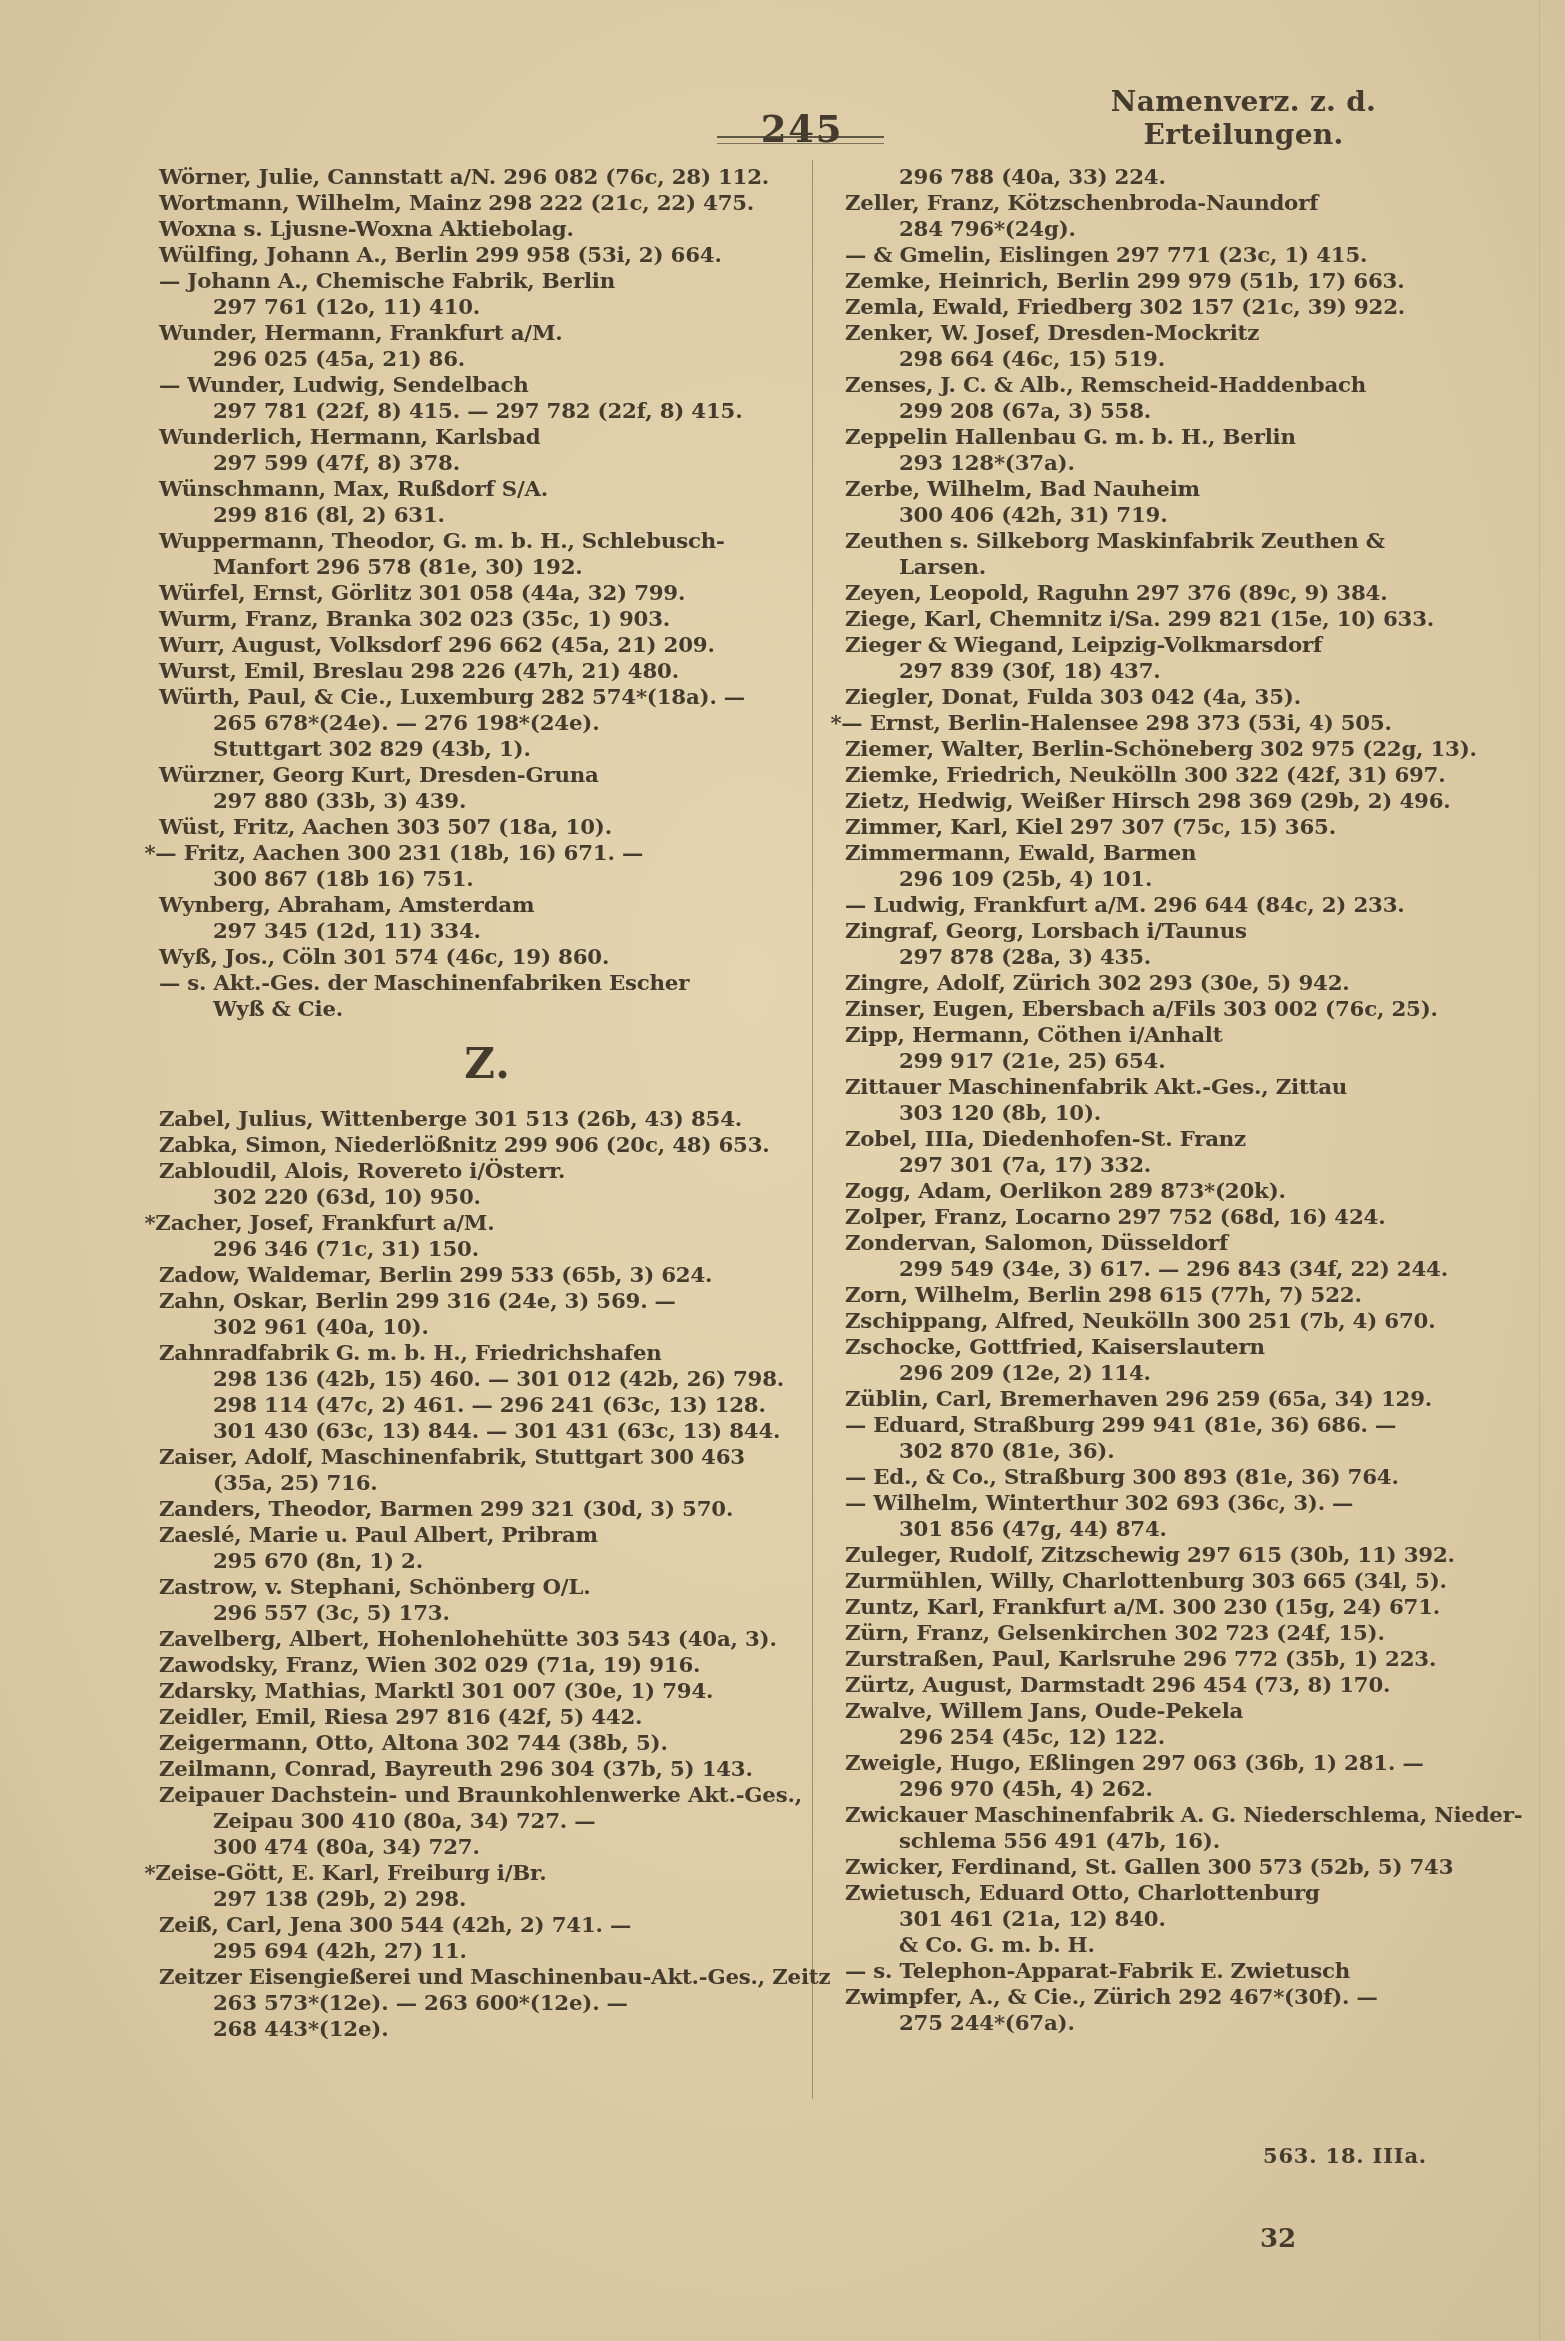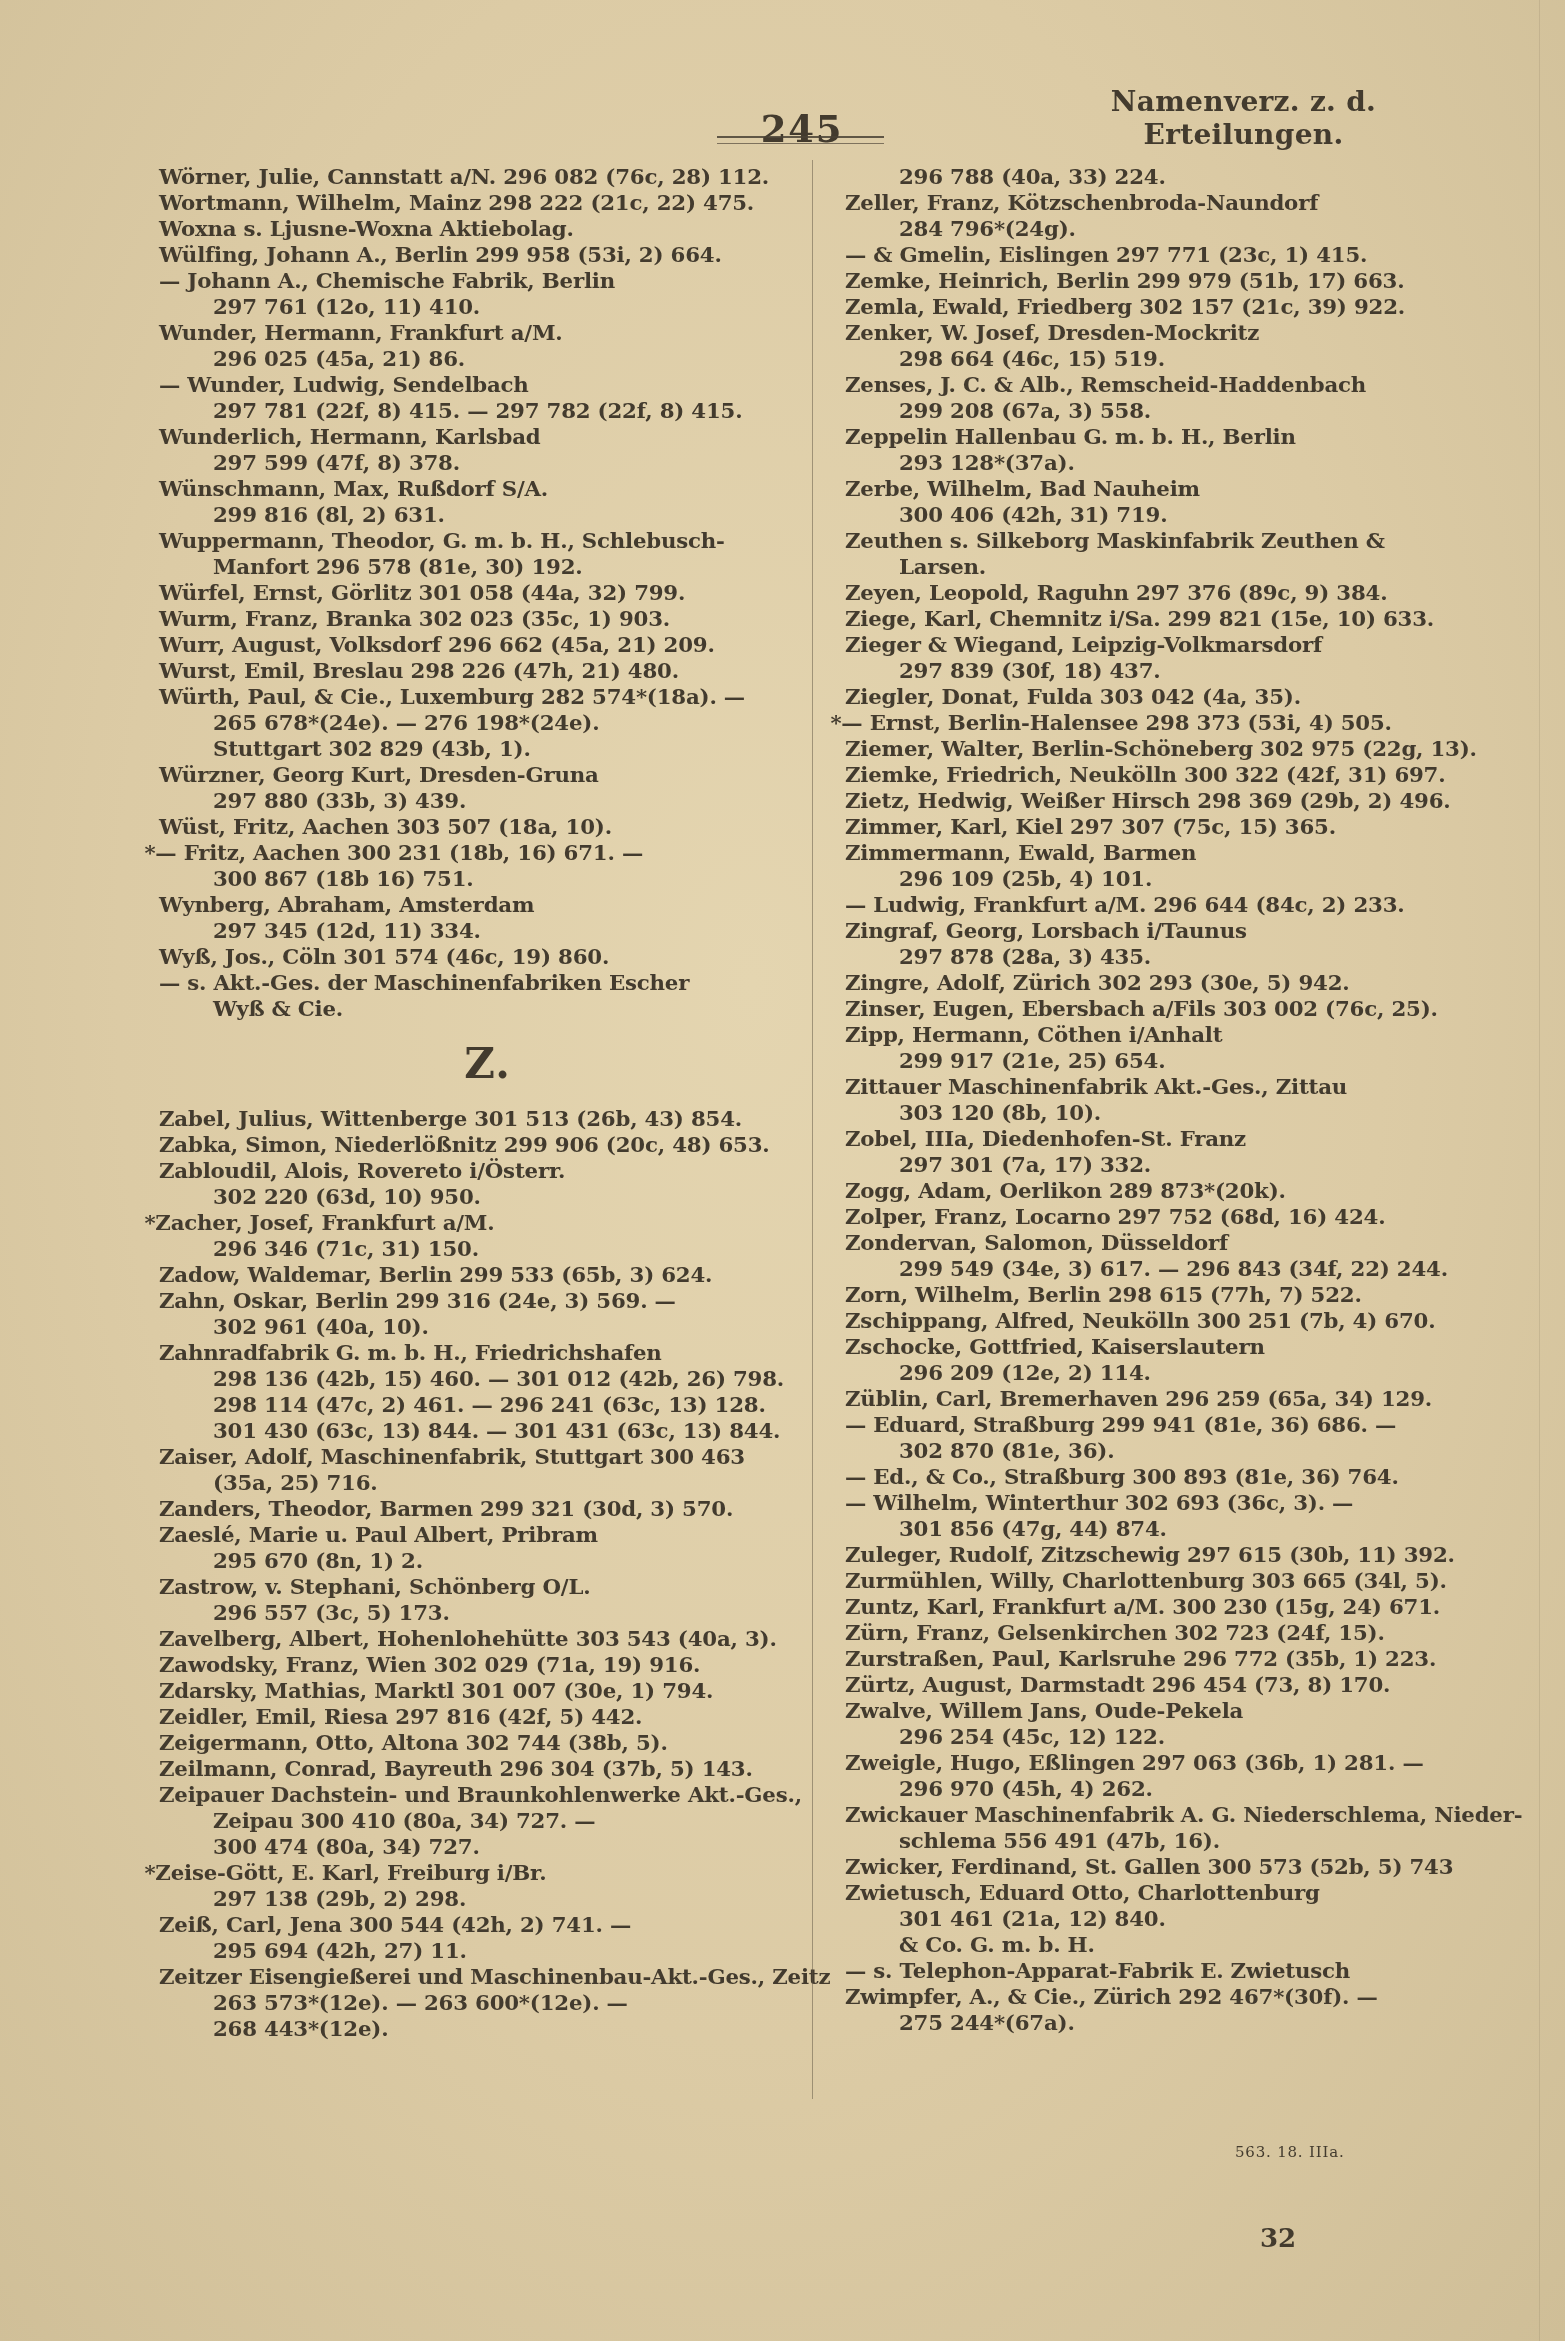--- a/index.html
+++ b/index.html
@@ -40,21 +40,21 @@
   .divider{
     position:absolute;left:812px;top:160px;width:1.1px;height:1939px;
     background:rgba(93,83,66,.5);
   }
   .page-edge{
     position:absolute;left:1539px;top:0;width:1.1px;height:100%;
     background:rgba(115,100,75,.16);
   }
   .footer-mark{
     position:absolute;left:1235px;top:2143px;width:220px;
-    text-align:left;font-size:15px;font-weight:400;letter-spacing:0.8px;
+    text-align:center;font-size:21px;font-weight:700;letter-spacing:0.8px;
   }
   .footer-page{
     position:absolute;left:1247px;top:2223px;width:62px;
     text-align:center;font-size:26px;font-weight:700;
   }
 </style>
 </head>
 <body>
 
 <div class="page">

